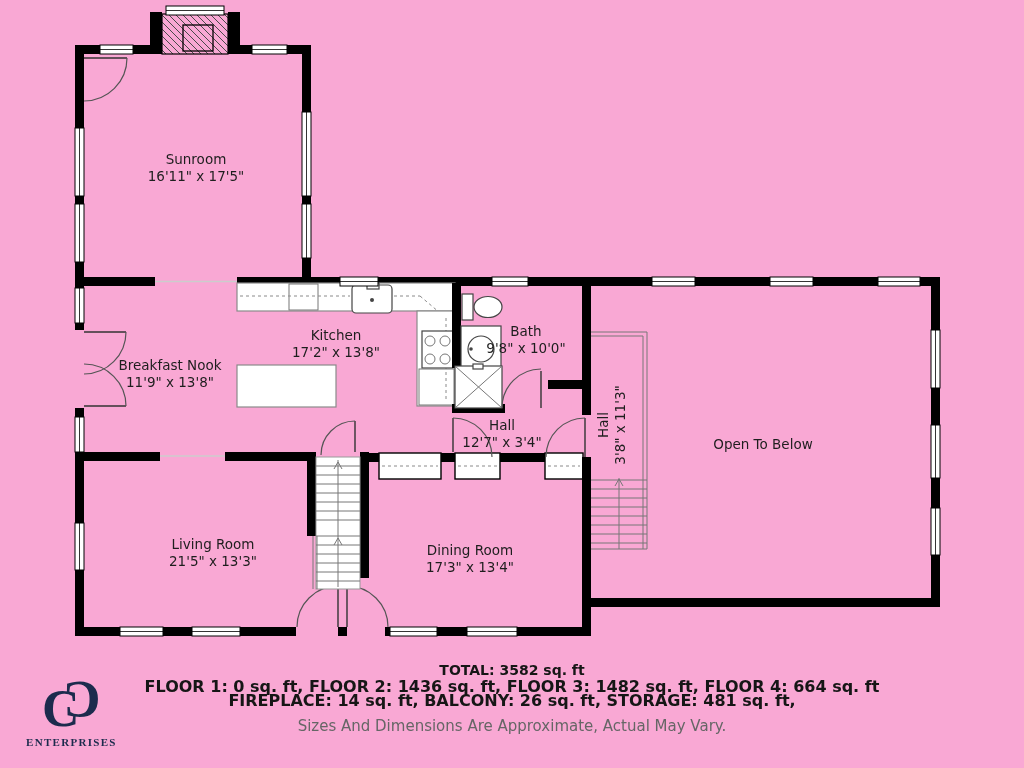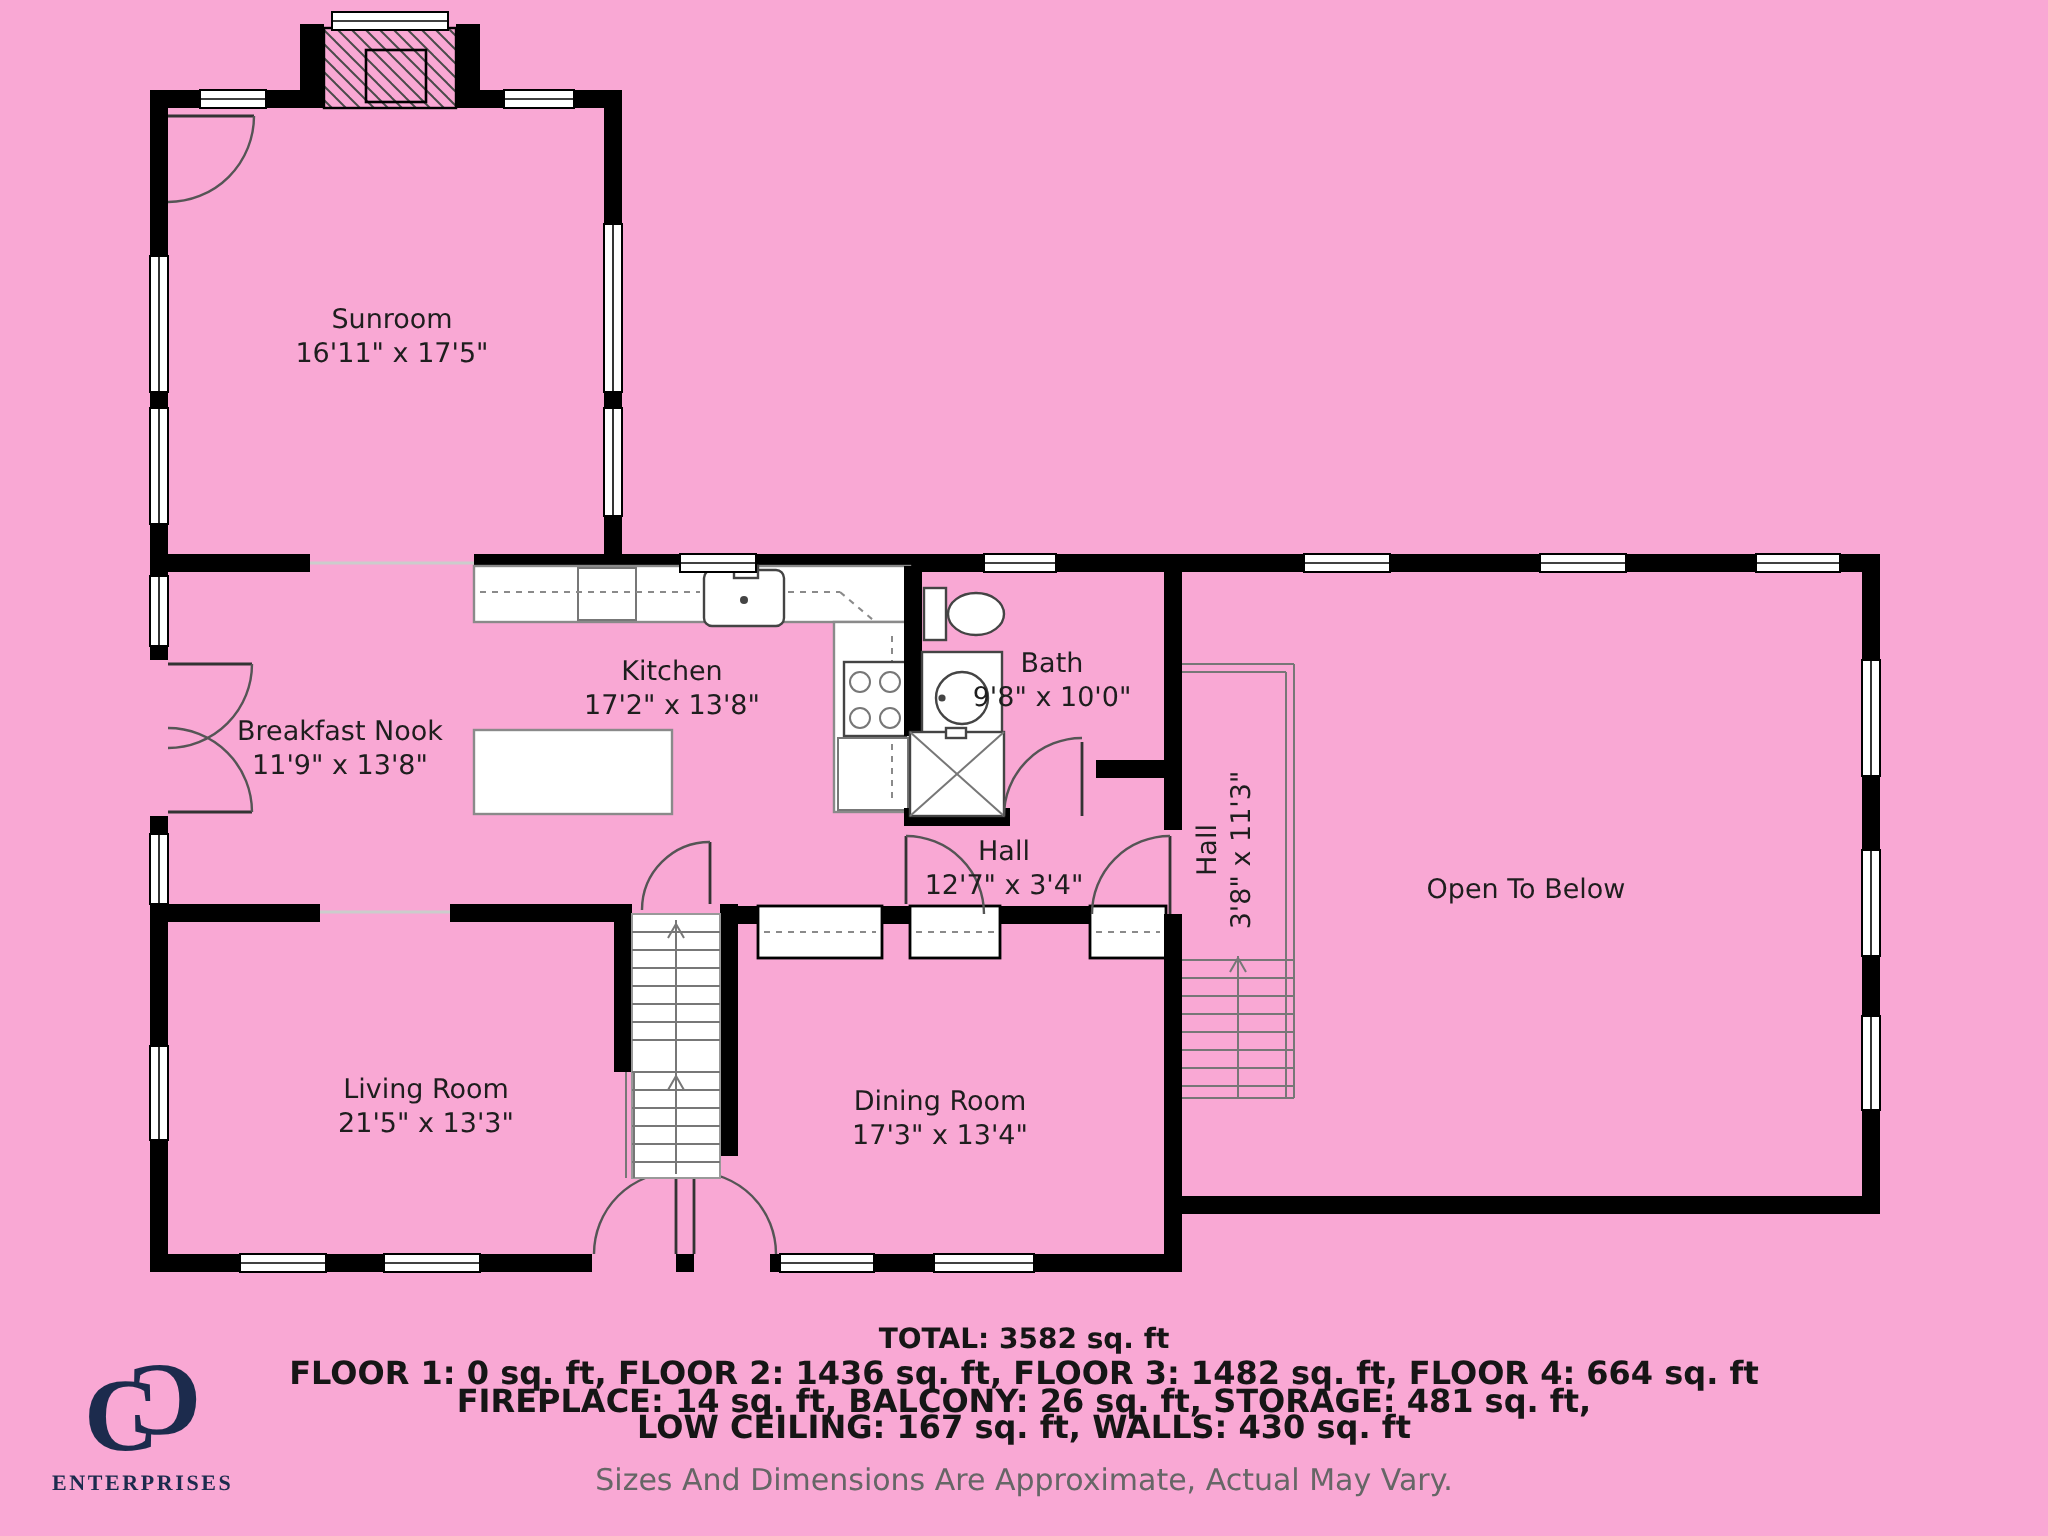--- a/index.html
+++ b/index.html
@@ -317,21 +317,20 @@
 
     <text class="rname" x="470" y="555">Dining Room</text>
     <text class="rdims" x="470" y="572">17'3" x 13'4"</text>
   </g>
 </svg>
 
 <div class="footer">
   <div class="total">TOTAL: 3582 sq. ft</div>
   <div class="fline">FLOOR 1: 0 sq. ft, FLOOR 2: 1436 sq. ft, FLOOR 3: 1482 sq. ft, FLOOR 4: 664 sq. ft</div>
   <div class="fline">FIREPLACE: 14 sq. ft, BALCONY: 26 sq. ft, STORAGE: 481 sq. ft,</div>
-  <div class="fline">LOW CEILING: 167 sq. ft, WALLS: 430 sq. ft</div>
   <div class="disclaimer">Sizes And Dimensions Are Approximate, Actual May Vary.</div>
 </div>
 
 <div class="logo">
   <div class="monogram">
     <span class="c1">C</span><span class="c2">C</span>
   </div>
   <div class="logo-text">ENTERPRISES</div>
 </div>
 

